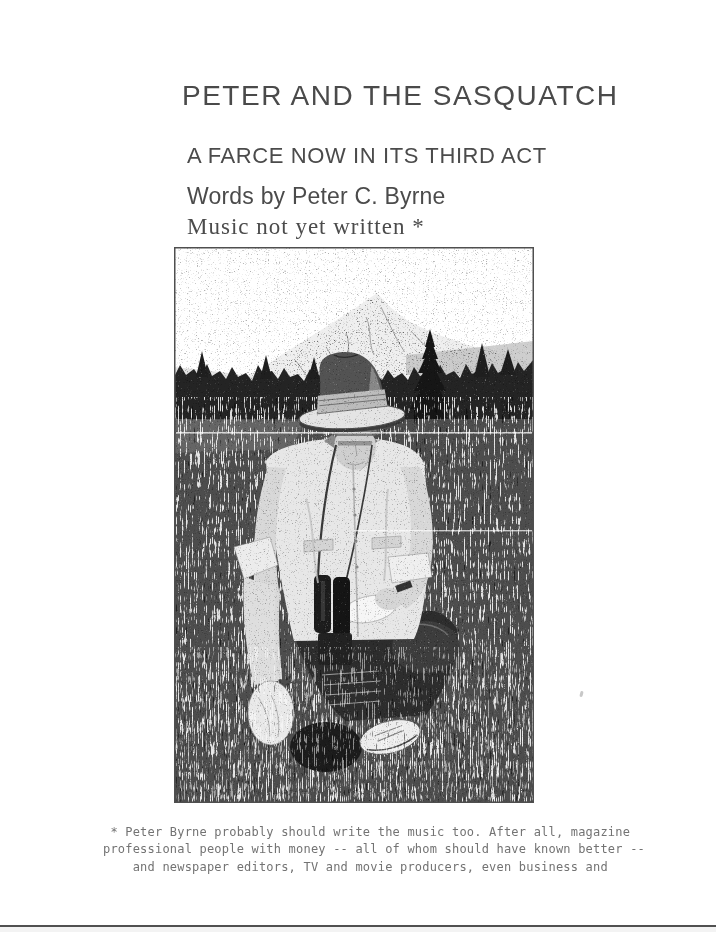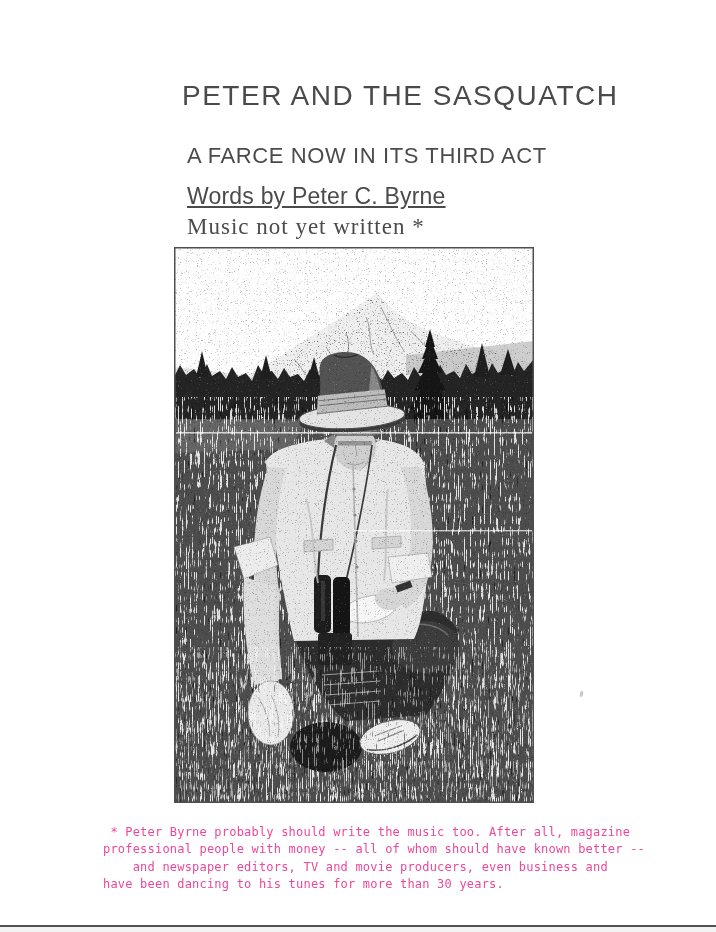--- a/index.html
+++ b/index.html
@@ -14,32 +14,32 @@
     font-size:28px;font-weight:400;letter-spacing:1.5px;
     color:#4a4a4a;line-height:1;white-space:pre;margin-left:27px;
   }
   .subtitle{
     left:187px;top:145px;
     font-size:22px;letter-spacing:0.6px;color:#4b4b4b;line-height:1;white-space:pre;
   }
   .byline{
     left:187px;font-size:23px;color:#4b4b4b;line-height:1;white-space:pre;
   }
-  .byline.words{top:185px;letter-spacing:0.2px;text-decoration:underline;}
+  .byline.words{top:185px;letter-spacing:0.2px;}
   .byline.music{top:215px;letter-spacing:1px;font-family:Liberation Serif, serif;}
   .photo{
     left:174px;top:247px;width:360px;height:556px;margin:0;padding:0;
     background:#ffffff;
   }
   .photo svg{display:block;width:100%;height:100%;}
   .footnote{
     left:103px;top:824px;
     font-family:"DejaVu Sans Mono", monospace;
     font-size:12px;line-height:17.3px;letter-spacing:0.2px;
-    color:#ec4899;
+    color:#737373;
   }
   .fn-line{white-space:pre;}
   .scan-speck{
     left:580px;top:691px;width:3px;height:6px;background:#9a9a9a;
     border-radius:2px;opacity:0.55;transform:rotate(14deg);
   }
   .scan-edge-line{
     left:0;top:925px;width:716px;height:2px;background:#515151;
   }
   .scan-edge-foot{
@@ -209,18 +209,17 @@
     </g>
 
     <rect x="0.75" y="0.75" width="358.5" height="554.5" fill="none" stroke="#4f4f4f" stroke-width="1.5"></rect>
   </svg>
 </figure>
 
 <div class="abs footnote">
   <div class="fn-line"> * Peter Byrne probably should write the music too. After all, magazine</div>
   <div class="fn-line">professional people with money -- all of whom should have known better --</div>
   <div class="fn-line">    and newspaper editors, TV and movie producers, even business and</div>
-  <div class="fn-line">have been dancing to his tunes for more than 30 years.</div>
 </div>
 
 <div class="abs scan-speck"></div>
 <div class="abs scan-edge-line"></div>
 <div class="abs scan-edge-foot"></div>
 
 </body></html>

